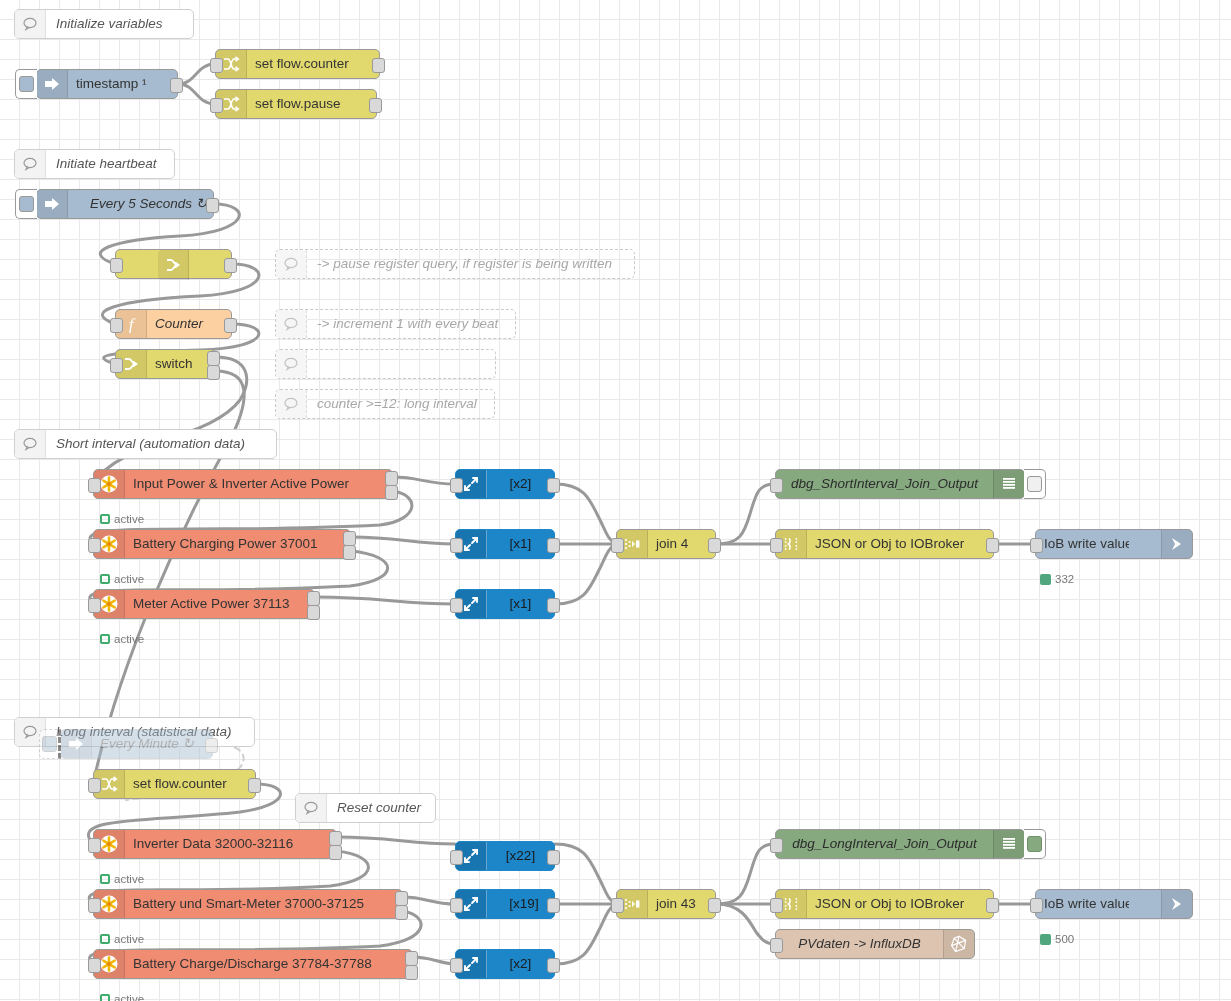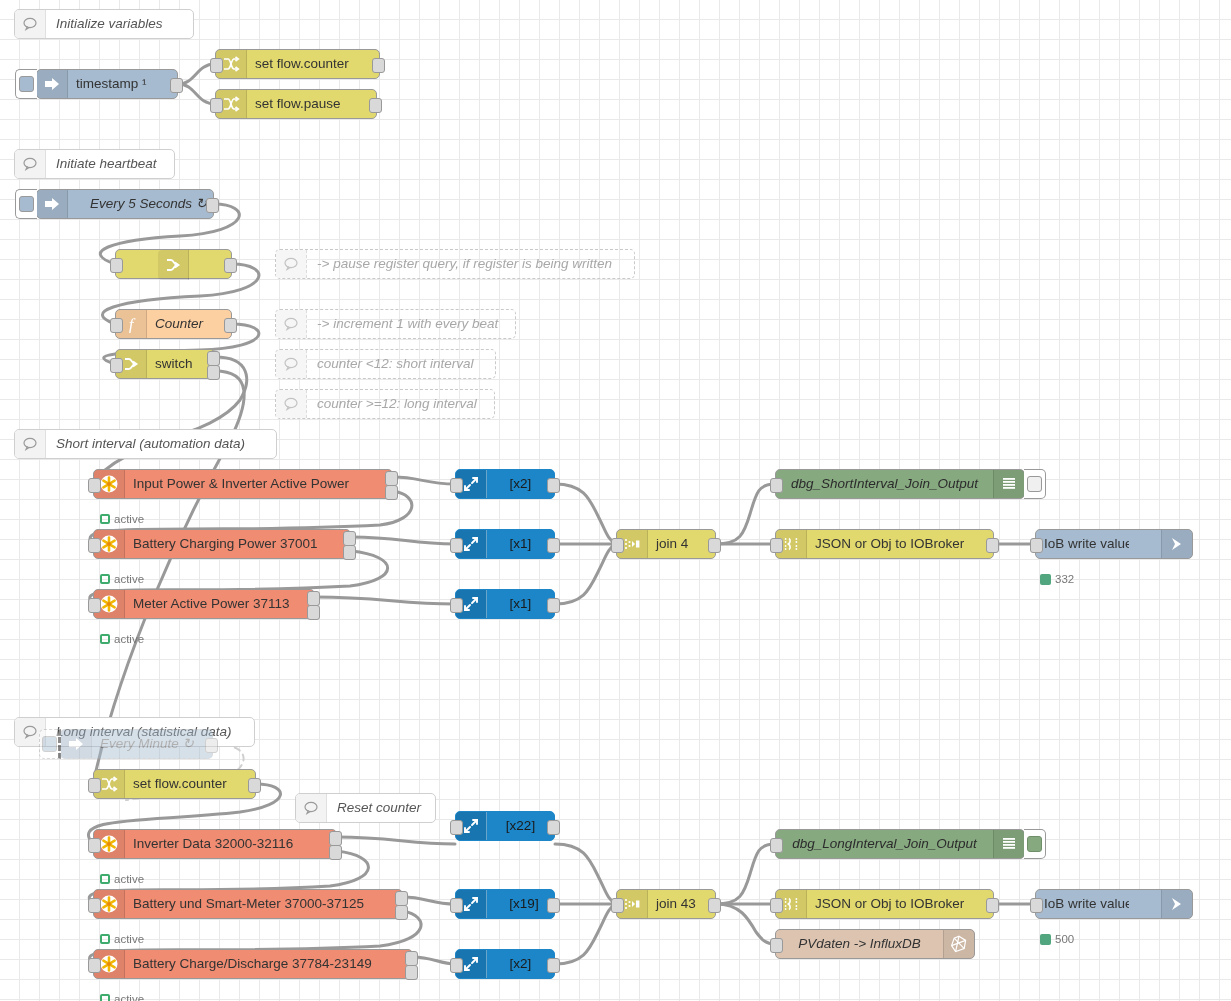--- a/index.html
+++ b/index.html
@@ -313,21 +313,20 @@
     <span class="label">-&gt; increment 1 with every beat</span>
   </div>
 
   <div class="comment dashed" style="left:275px; top:349px; width:221px;">
     <span class="icon-box">
       <svg class="ic" width="16" height="16" viewBox="0 0 16 16">
           <ellipse cx="8" cy="7" rx="6" ry="4.6" fill="none" stroke="#c3c3c3" stroke-width="1.2"></ellipse>
           <path d="M5.4,10.2 L4,13.4 L7.6,11.2" fill="none" stroke="#c3c3c3" stroke-width="1.2"></path>
         </svg>
     </span>
-    <span class="label">counter &lt;12: short interval</span>
   </div>
 
   <div class="comment dashed" style="left:275px; top:389px; width:220px;">
     <span class="icon-box">
       <svg class="ic" width="16" height="16" viewBox="0 0 16 16">
           <ellipse cx="8" cy="7" rx="6" ry="4.6" fill="none" stroke="#c3c3c3" stroke-width="1.2"></ellipse>
           <path d="M5.4,10.2 L4,13.4 L7.6,11.2" fill="none" stroke="#c3c3c3" stroke-width="1.2"></path>
         </svg>
     </span>
     <span class="label">counter &gt;=12: long interval</span>
@@ -712,30 +711,30 @@
       <svg class="ic" width="20" height="20" viewBox="0 0 20 20">
           <circle cx="10" cy="10" r="8.5" fill="#fff"></circle>
           <g stroke="#f2b705" stroke-width="2.6" stroke-linecap="round">
             <path d="M10,3.5 L10,16.5"></path>
             <path d="M4.4,6.7 L15.6,13.3"></path>
             <path d="M4.4,13.3 L15.6,6.7"></path>
           </g>
           <circle cx="10" cy="10" r="2.1" fill="#e8890c"></circle>
         </svg>
     </span>
-    <span class="label">Battery Charge/Discharge 37784-23149</span>
+    <span class="label">Battery Charge/Discharge 37784-37788</span>
     <span class="port out" style="top:1px;"></span>
     <span class="port out" style="top:15px;"></span>
   </div>
   <div class="status" style="left:100px; top:981px;">
     <span class="dot-ring"></span>
     <span>active</span>
   </div>
 
-  <div class="node n-link" style="left:455px; top:811px; width:100px;">
+  <div class="node n-link" style="left:455px; top:841px; width:100px;">
     <span class="port in" style="top:8px;"></span>
     <span class="icon-box">
       <svg class="ic" width="18" height="18" viewBox="0 0 18 18" stroke="#fff" stroke-width="1.9" fill="none" stroke-linecap="round">
           <path d="M11,3 L15,3 L15,7"></path>
           <path d="M15,3 L10,8"></path>
           <path d="M7,15 L3,15 L3,11"></path>
           <path d="M3,15 L8,10"></path>
         </svg>
     </span>
     <span class="label center">[x22]</span>

